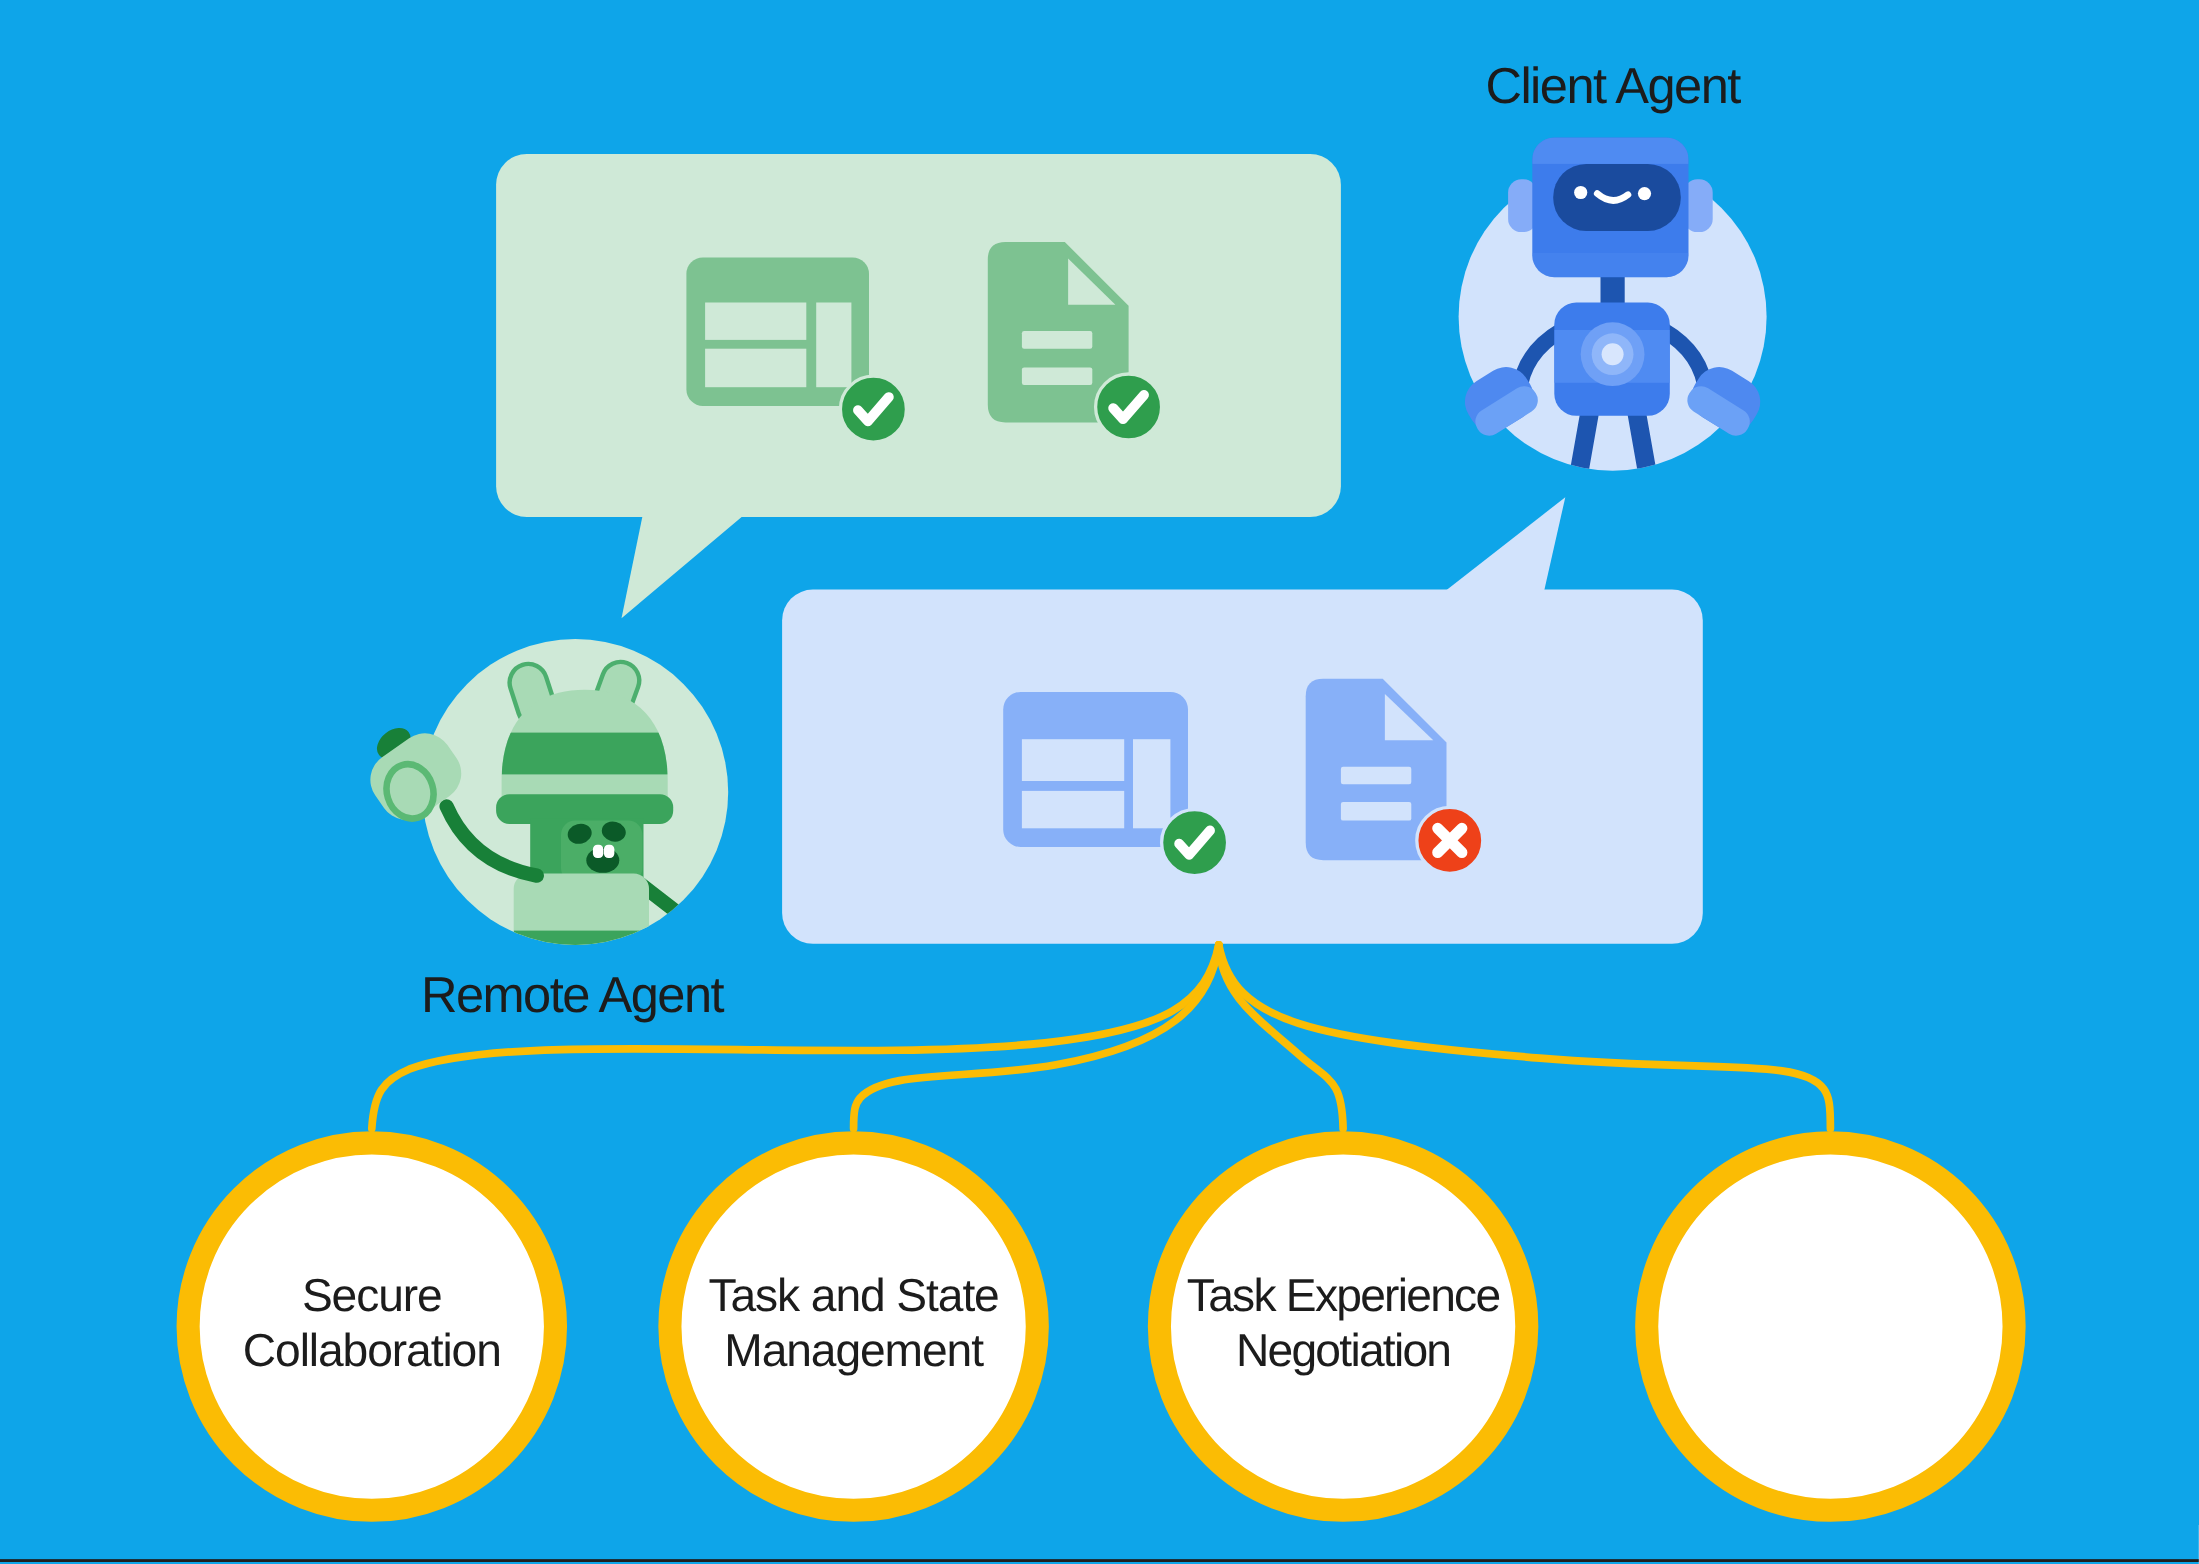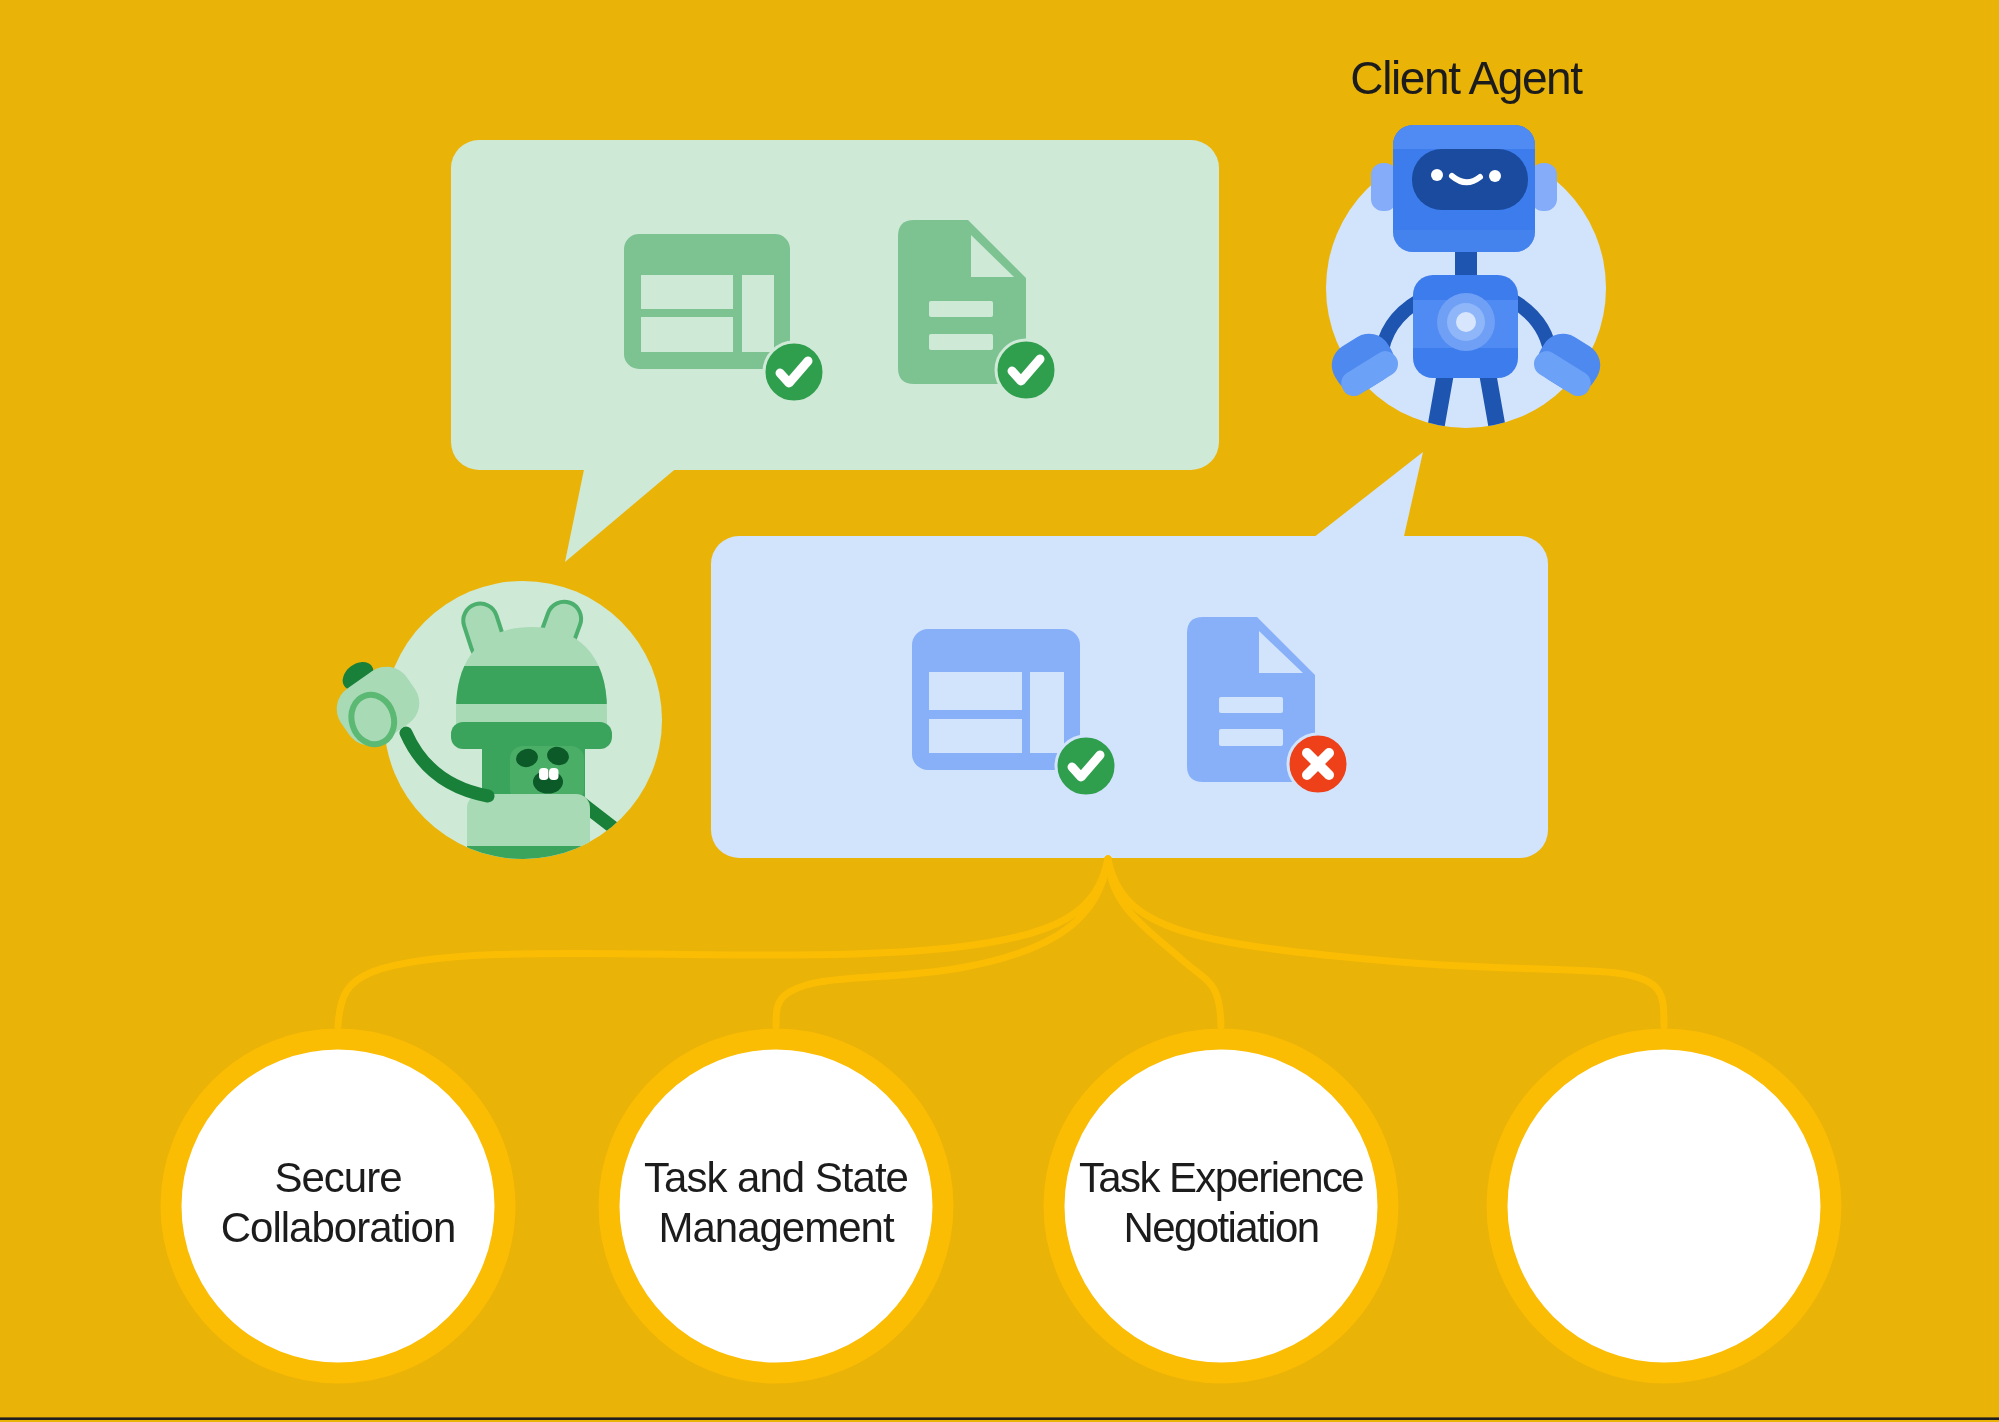--- a/index.html
+++ b/index.html
@@ -1,16 +1,16 @@
 <!DOCTYPE html>
 <html style="--text_color: #1c1c1c; --green_bubble: #cfe9d7; --green_icon: #7dc291; --green_badge: #2f9e4d; --blue_bubble: #d2e3fc; --blue_icon: #87b0f8; --red_badge: #ee4119; --yellow: #fbbc04; --footer_line: #1f1f1f; --robot_circle: #d2e3fc; --robot_blue: #3d7cec; --robot_blue_light: #4f8bf2; --robot_blue_lighter: #6ba1f6; --robot_navy: #1d55b0; --robot_face: #1a4b9e; --robot_ear: #85acf8; --robot_mitt: #4e89f0; --robot_belly_outer: #6fa0f6; --robot_belly_mid: #8fb6f9; --robot_belly_core: #d8e6fd; --bunny_circle: #cfe9d7; --bunny_light: #a8dab5; --bunny_mid: #3ba45c; --bunny_panel: #4bae67; --bunny_dark: #188038; --bunny_outline: #5bb974; --bunny_feature: #0b5a28;"><head>
 <meta charset="utf-8">
 <style>
   html,body{margin:0;padding:0;background:#ffffff;}
-  #stage{position:relative;width:1999px;height:1422px;background:#eab308;overflow:hidden;
+  #stage{position:relative;width:1999px;height:1422px;background:#0ea5e9;overflow:hidden;
          font-family:"Liberation Sans",sans-serif;}
   #art{position:absolute;left:0;top:0;width:1999px;height:1422px;}
   .label{position:absolute;color:var(--text_color);white-space:pre-line;text-align:center;
          transform:translateX(-50%);line-height:1.12;letter-spacing:-0.5px;}
   .agent-label{font-size:46px;font-weight:400;letter-spacing:-1.4px;}
   .feature-label{position:absolute;color:var(--text_color);white-space:pre-line;text-align:center;
          transform:translate(-50%,-50%);font-size:42px;line-height:50px;font-weight:400;
          letter-spacing:-1px;}
   
   .f-green-bubble{fill:var(--green_bubble)}
@@ -238,19 +238,20 @@
         <rect class="f-bunny-light" x="338" y="674" width="80" height="64" rx="25"></rect>
         <ellipse fill="none" class="s-bunny-outline" cx="366" cy="714" rx="21" ry="25" stroke-width="6" transform="rotate(18 366 714)"></ellipse>
       </g>
     </g>
   </g>
 
   <rect class="f-line" x="0" y="1417.4" width="1999" height="2.6"></rect>
 </svg>
 
   <div class="label agent-label" style="left:1466px;top:53px;">Client Agent</div>
+  <div class="label agent-label" style="left:520px;top:879px;">Remote Agent</div>
   <div class="feature-label" style="left:338px;top:1203px;">Secure
 Collaboration</div>
   <div class="feature-label" style="left:776px;top:1203px;">Task and State
 Management</div>
   <div class="feature-label" style="left:1221px;top:1203px;letter-spacing:-1.6px;">Task Experience
 Negotiation</div>
 </div>
 
 </body></html>

